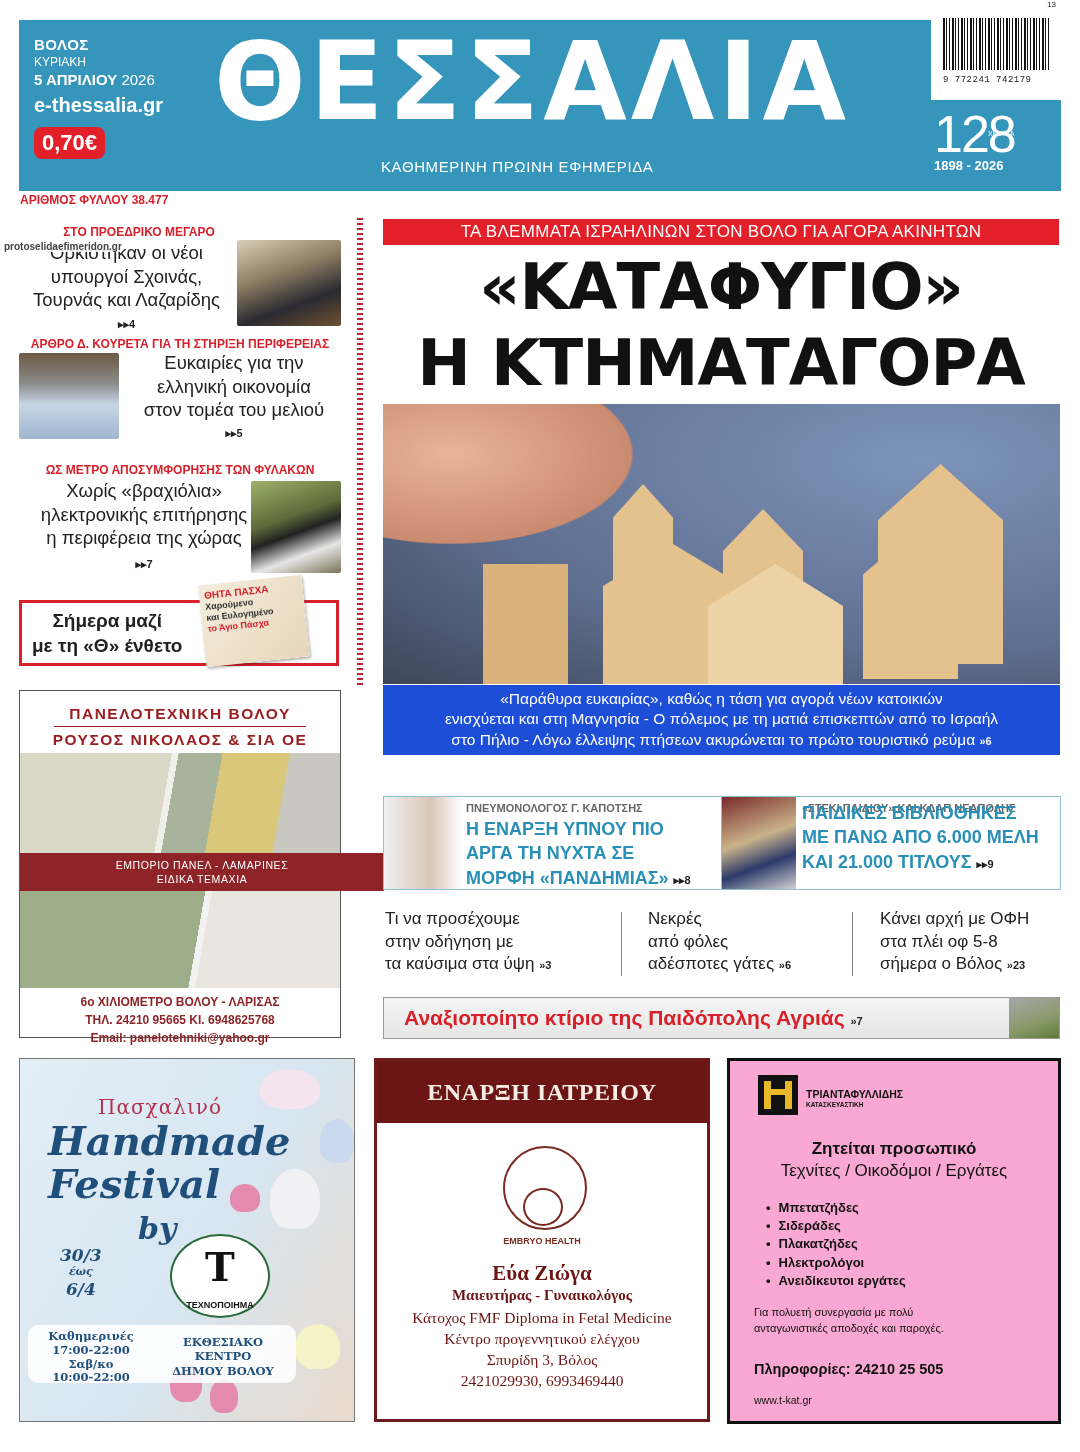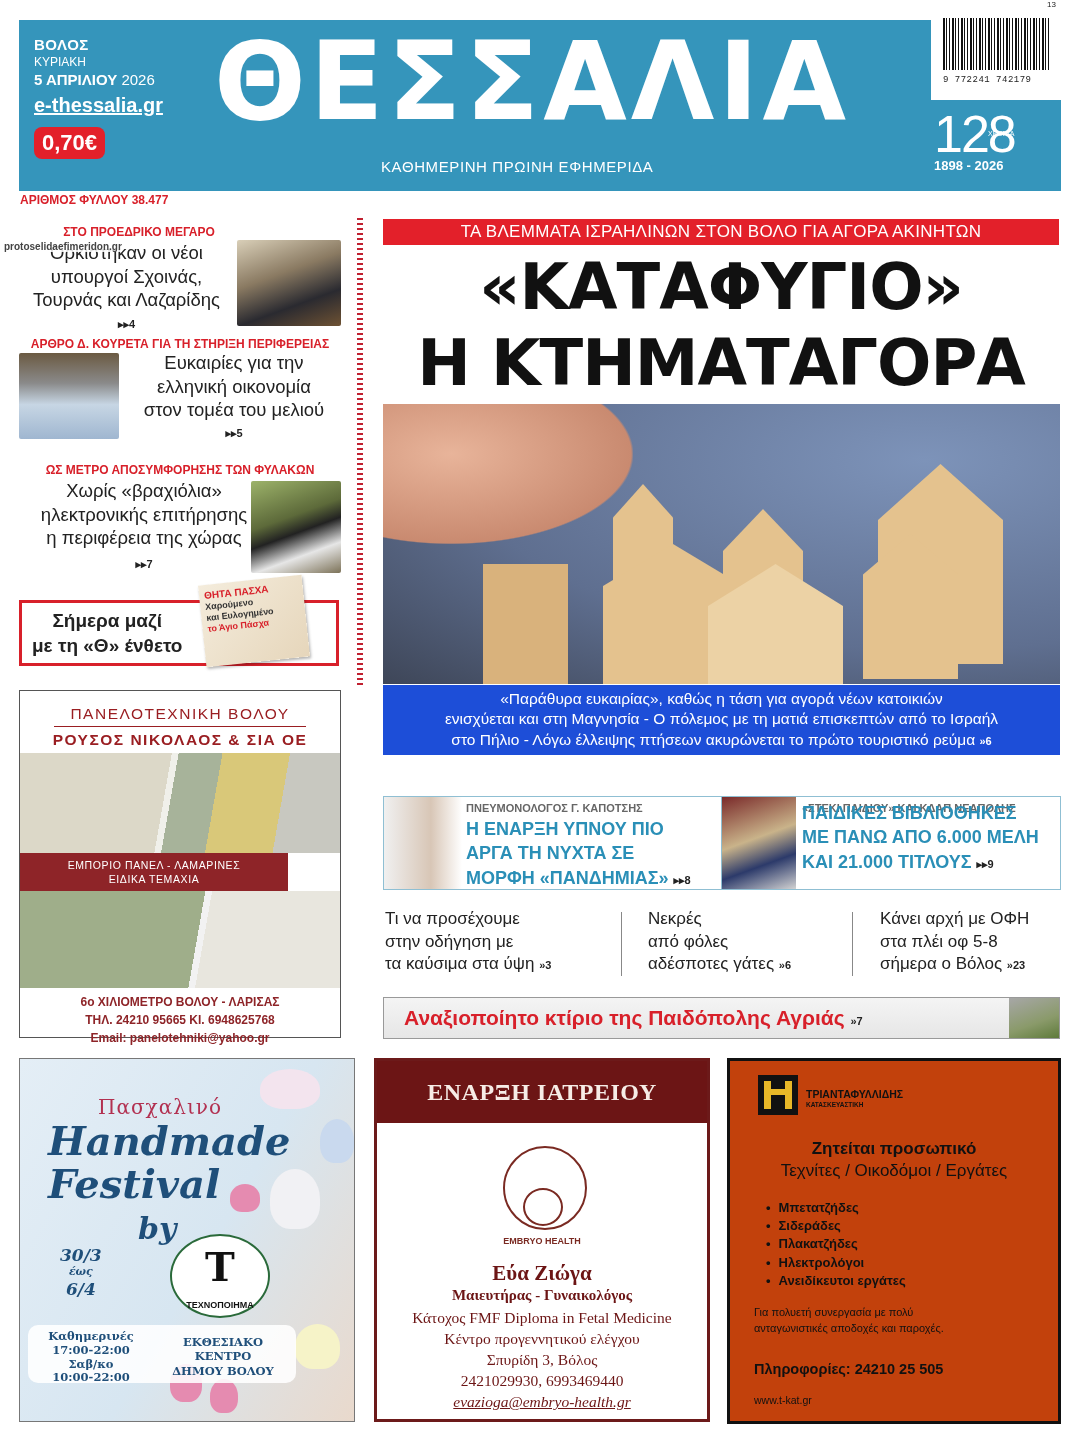--- a/index.html
+++ b/index.html
@@ -5,21 +5,21 @@
   * { box-sizing: border-box; margin: 0; padding: 0; }
   body { width: 1080px; height: 1452px; background: #fff; font-family: "Liberation Sans", sans-serif; position: relative; overflow: hidden; color: #222; }
 
   
   .masthead { position: absolute; left: 19px; top: 20px; width: 1042px; height: 171px; background: #3595bb; }
   .mast-left { position: absolute; left: 15px; top: 16px; color: #fff; }
   .city { font-weight: bold; font-size: 15px; letter-spacing: 0.5px; }
   .day { font-size: 12px; margin-top: 2px; }
   .date { font-size: 15px; margin-top: 2px; }
   .date b { font-weight: bold; }
-  .site { font-weight: bold; font-size: 20px; margin-top: 6px; text-decoration: underline; }
+  .site { font-weight: bold; font-size: 20px; margin-top: 6px; }
   .price { display: inline-block; margin-top: 10px; background: #e3202a; color: #fff; font-weight: bold; font-size: 22px; padding: 3px 8px; border-radius: 8px; }
   .logo { position: absolute; left: 195px; top: 8px; color: #fff; font-weight: bold; font-size: 108px; letter-spacing: 4px; line-height: 1; font-family: "DejaVu Sans", sans-serif; }
   .tagline { position: absolute; left: 362px; top: 138px; color: #fff; font-size: 15px; letter-spacing: 0.6px; }
   .barcode-box { position: absolute; left: 912px; top: -20px; width: 131px; height: 100px; background: #fff; }
   .barcode { position: absolute; left: 12px; top: 18px; width: 108px; height: 52px;
     background: repeating-linear-gradient(90deg, #111 0 2px, #fff 2px 3px, #111 3px 4px, #fff 4px 6px, #111 6px 7px, #fff 7px 9px); }
   .barcode-num { position: absolute; left: 12px; top: 75px; font-size: 9px; font-family: "Liberation Mono", monospace; color: #222; letter-spacing: 0.5px; }
   .barcode-issue { position: absolute; right: 6px; top: 0; font-size: 8px; color: #222; }
   .years { position: absolute; left: 915px; top: 88px; color: #fff; }
   .years-num { font-size: 52px; line-height: 1; font-weight: normal; letter-spacing: -2px; }
@@ -37,25 +37,25 @@
     background: repeating-linear-gradient(180deg, #c02030 0 2px, transparent 2px 5px); }
 
   .insert-box { position: absolute; left: 19px; top: 600px; width: 320px; height: 66px; border: 3px solid #d8202a; }
   .insert-text { position: absolute; left: 10px; top: 6px; font-weight: bold; font-size: 19px; line-height: 1.3; text-align: center; color: #222; }
   .insert-mag { position: absolute; left: 202px; top: 580px; width: 104px; height: 82px; background: linear-gradient(135deg,#f4ecdc,#e6d6bb); transform: rotate(-6deg); box-shadow: 1px 2px 3px rgba(0,0,0,0.3); padding: 5px; font-size: 9px; font-weight: bold; color: #333; line-height: 1.2; }
   .insert-mag .brand { color: #d8202a; font-size: 10px; }
   .insert-mag .red { color: #d8202a; }
 
   
   .panel-ad { position: absolute; left: 19px; top: 690px; width: 322px; height: 348px; border: 1px solid #555; background: #fff; }
-  .panel-title { position: absolute; top: 14px; width: 100%; text-align: center; color: #9a1e22; font-weight: normal; font-size: 15.5px; letter-spacing: 1.5px; }
+  .panel-title { position: absolute; top: 14px; width: 100%; text-align: center; color: #9a1e22; font-weight: bold; font-size: 15.5px; letter-spacing: 1.5px; }
   .panel-rule { position: absolute; top: 35px; left: 34px; width: 252px; height: 1px; background: #9a1e22; }
   .panel-sub { position: absolute; top: 40px; width: 100%; text-align: center; color: #9a1e22; font-weight: bold; font-size: 15.5px; letter-spacing: 1.5px; }
   .panel-img1 { position: absolute; top: 62px; left: 0; width: 320px; height: 100px; background: linear-gradient(100deg,#dcd8c8 0 45%, #f0f0ea 45% 47%, #a7b39a 47% 60%, #d9c879 60% 80%, #c8c8c0 80%); }
-  .panel-band { position: absolute; top: 162px; left: 0; width: 268px; height: 38px; background: #8e2428; color: #fff; text-align: center; font-size: 10.5px; line-height: 1.35; padding-top: 5px; letter-spacing: 0.6px; }
+  .panel-band { position: absolute; top: 162px; left: 0; width: 364px; height: 38px; background: #8e2428; color: #fff; text-align: center; font-size: 10.5px; line-height: 1.35; padding-top: 5px; letter-spacing: 0.6px; }
   .panel-img2 { position: absolute; top: 200px; left: 0; width: 320px; height: 97px; background: linear-gradient(100deg,#9fae8a 0 55%, #f2f2f2 55% 57%, #e8e6de 57%); }
   .panel-info { position: absolute; top: 302px; width: 100%; text-align: center; color: #8e2428; font-weight: bold; font-size: 12px; line-height: 1.5; }
 
   
   .kicker-bar { position: absolute; left: 383px; top: 219px; width: 676px; height: 26px; background: #e3202a; color: #fff; font-size: 17px; text-align: center; line-height: 26px; letter-spacing: 0.3px; }
   .headline { position: absolute; left: 383px; top: 250px; width: 676px; text-align: center; font-weight: bold; font-family: "DejaVu Sans", sans-serif; font-size: 64px; line-height: 1.18; color: #111; letter-spacing: -1px; }
   .hero { position: absolute; left: 383px; top: 404px; width: 677px; height: 280px;
     background: radial-gradient(ellipse at 80% 20%, #7d93b9 0%, #5f6f90 60%, #3e4658 100%); overflow: hidden; }
   .house { position: absolute; background: #e4c28e; }
   .hand { position: absolute; left: -10px; top: -10px; width: 260px; height: 150px; background: radial-gradient(ellipse at 30% 40%, #e8b49a, #c98a70 70%, transparent 71%); }
@@ -95,21 +95,21 @@
   .doctor { position: absolute; left: 374px; top: 1058px; width: 336px; height: 364px; border: 3px solid #6c1a1a; background: #fff; }
   .doc-head { position: absolute; left: 0; top: 0; width: 100%; height: 62px; background: #6c1515; color: #f6ece6; font-family: "Liberation Serif", serif; font-weight: bold; font-size: 24px; text-align: center; line-height: 62px; letter-spacing: 0.5px; }
   .doc-logo { position: absolute; left: 126px; top: 85px; width: 84px; height: 84px; border: 2px solid #7a2a22; border-radius: 50%; }
   .doc-logo-inner { position: absolute; left: 18px; top: 40px; width: 40px; height: 38px; border: 2px solid #7a2a22; border-radius: 50%; }
   .doc-brand { position: absolute; top: 175px; width: 100%; text-align: center; font-size: 9px; font-weight: bold; color: #7a2a22; }
   .doc-name { position: absolute; top: 200px; width: 100%; text-align: center; font-family: "Liberation Serif", serif; font-weight: bold; font-size: 21px; color: #6c1515; }
   .doc-title { position: absolute; top: 226px; width: 100%; text-align: center; font-family: "Liberation Serif", serif; font-weight: bold; font-size: 15px; color: #6c1515; }
   .doc-lines { position: absolute; top: 246px; width: 100%; text-align: center; font-family: "Liberation Serif", serif; font-size: 15.5px; color: #6c1515; line-height: 1.36; }
   .doc-email { text-decoration: underline; font-style: italic; }
 
-  .jobs { position: absolute; left: 727px; top: 1058px; width: 334px; height: 366px; border: 3px solid #111; background: #c2410c; }
+  .jobs { position: absolute; left: 727px; top: 1058px; width: 334px; height: 366px; border: 3px solid #111; background: #f9a8d4; }
   .jobs-logo { position: absolute; left: 28px; top: 14px; width: 40px; height: 40px; background: #111; }
   .jobs-logo .bar { position: absolute; background: #e8b828; }
   .jobs-company { position: absolute; left: 76px; top: 27px; font-size: 10.5px; font-weight: bold; color: #111; }
   .jobs-company-sub { position: absolute; left: 76px; top: 40px; font-size: 6.5px; font-weight: bold; color: #111; }
   .jobs-title { position: absolute; top: 78px; width: 100%; text-align: center; font-weight: bold; font-size: 17px; color: #111; }
   .jobs-sub { position: absolute; top: 100px; width: 100%; text-align: center; font-size: 17px; color: #111; }
   .jobs-list { position: absolute; left: 36px; top: 138px; list-style: none; font-weight: bold; font-size: 13px; line-height: 1.4; color: #111; }
   .jobs-list li::before { content: "•"; margin-right: 8px; }
   .jobs-note { position: absolute; left: 24px; top: 244px; font-weight: normal; font-size: 11px; line-height: 1.45; color: #111; }
   .jobs-phone { position: absolute; left: 24px; top: 300px; font-weight: bold; font-size: 14.5px; color: #111; }
@@ -316,21 +316,20 @@
     <div class="doc-logo-inner"></div>
   </div>
   <div class="doc-brand">EMBRYO HEALTH</div>
   <div class="doc-name">Εύα Ζιώγα</div>
   <div class="doc-title">Μαιευτήρας - Γυναικολόγος</div>
   <div class="doc-lines">
     <div>Κάτοχος FMF Diploma in Fetal Medicine</div>
     <div>Κέντρο προγεννητικού ελέγχου</div>
     <div>Σπυρίδη 3, Βόλος</div>
     <div>2421029930, 6993469440</div>
-    <div class="doc-email">evazioga@embryo-health.gr</div>
   </div>
 </div>
 
 <div class="jobs">
   <div class="jobs-logo">
     <div class="bar" style="left:6px; top:6px; width:7px; height:28px;"></div>
     <div class="bar" style="left:27px; top:6px; width:7px; height:28px;"></div>
     <div class="bar" style="left:6px; top:14px; width:28px; height:6px;"></div>
   </div>
   <div class="jobs-company">ΤΡΙΑΝΤΑΦΥΛΛΙΔΗΣ</div>

